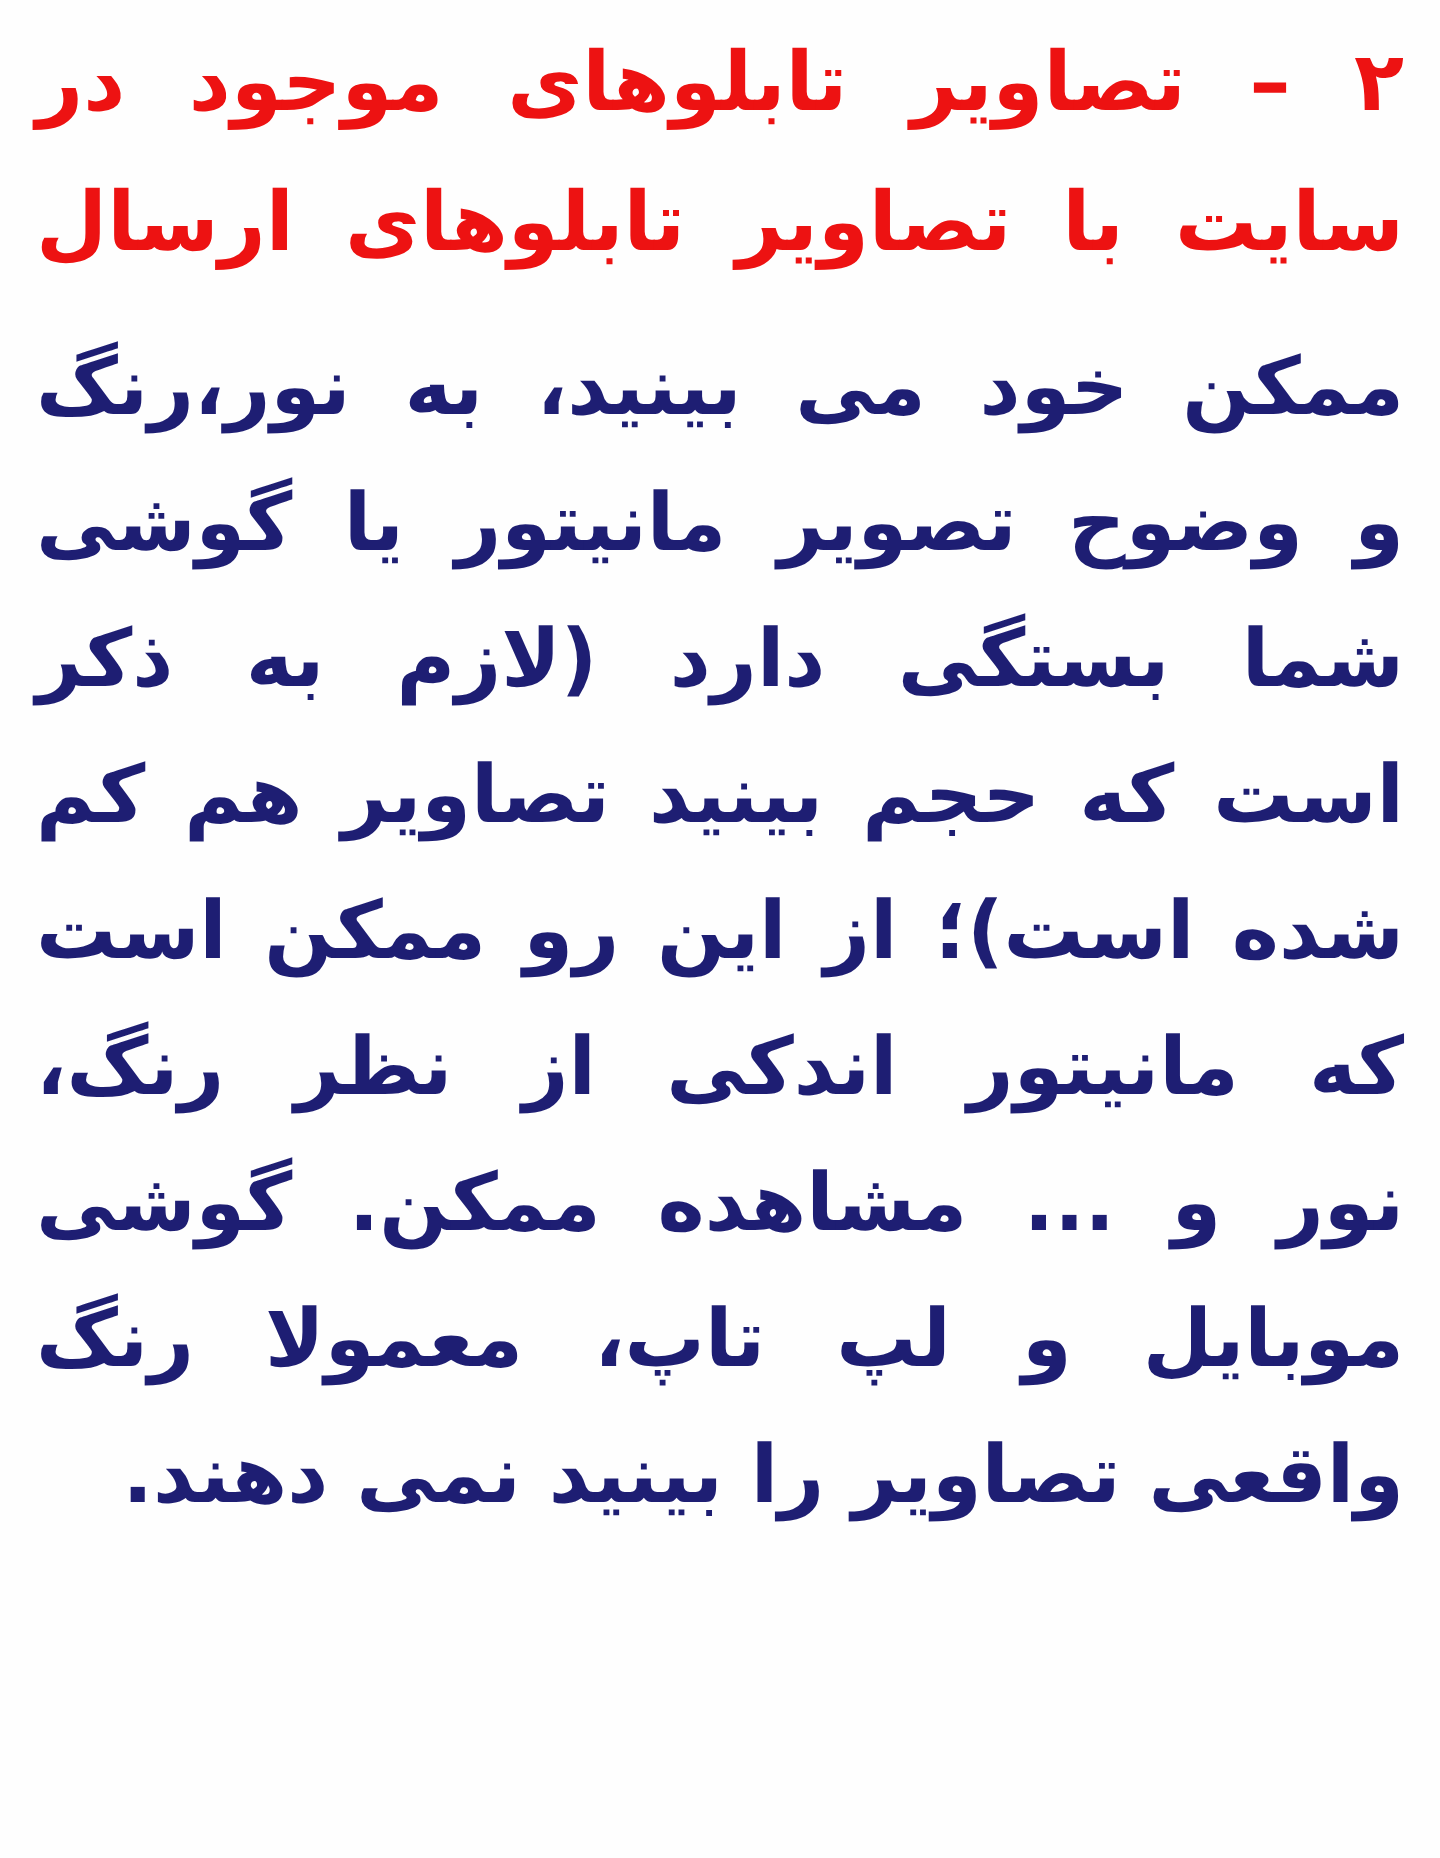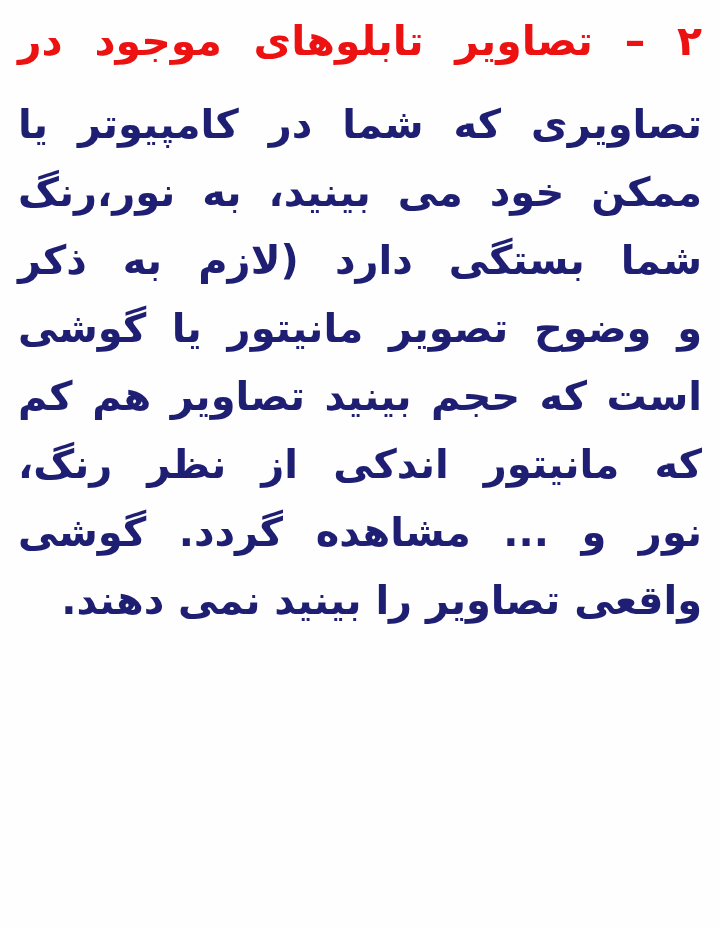--- a/index.html
+++ b/index.html
@@ -44,26 +44,28 @@
     margin-bottom: 14px;
   }
 </style>
 </head>
 <body style="--color-question: #ed1212; --color-answer: #1e1e73; --color-background: #fefefe; background: rgb(254, 254, 254);">
 
 <div class="page">
 
   <div class="question">
     <div class="line">۲ – تصاویر تابلوهای موجود در</div>
+    <div class="line">سایت با تصاویر تابلوهای ارسال</div>
   </div>
 
   <div class="answer">
-    <div class="line">تصاویری که شما در کامپیوتر یا</div>
     <div class="line">ممکن خود می بینید، به نور،رنگ</div>
+    <div class="line">و وضوح تصویر مانیتور یا گوشی</div>
     <div class="line">شما بستگی دارد (لازم به ذکر</div>
-    <div class="line">و وضوح تصویر مانیتور یا گوشی</div>
     <div class="line">است که حجم بینید تصاویر هم کم</div>
+    <div class="line">شده است)؛ از این رو ممکن است</div>
     <div class="line">که مانیتور اندکی از نظر رنگ،</div>
-    <div class="line">نور و ... مشاهده گردد. گوشی</div>
+    <div class="line">نور و ... مشاهده ممکن. گوشی</div>
+    <div class="line">موبایل و لپ تاپ، معمولا رنگ</div>
     <div class="line last">واقعی تصاویر را بینید نمی دهند.</div>
   </div>
 
 </div>
 
 </body></html>

